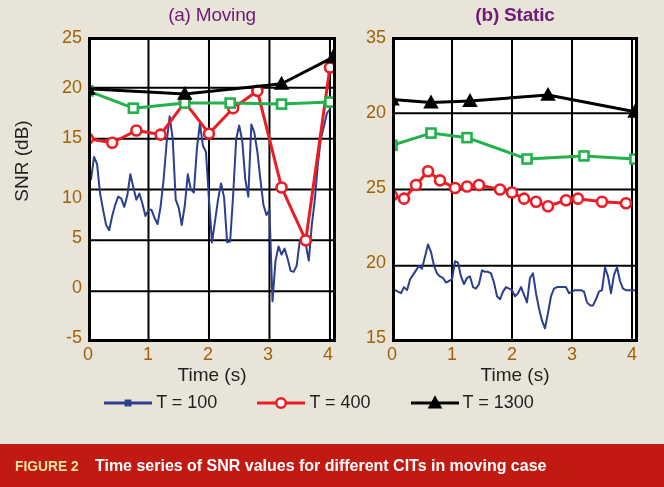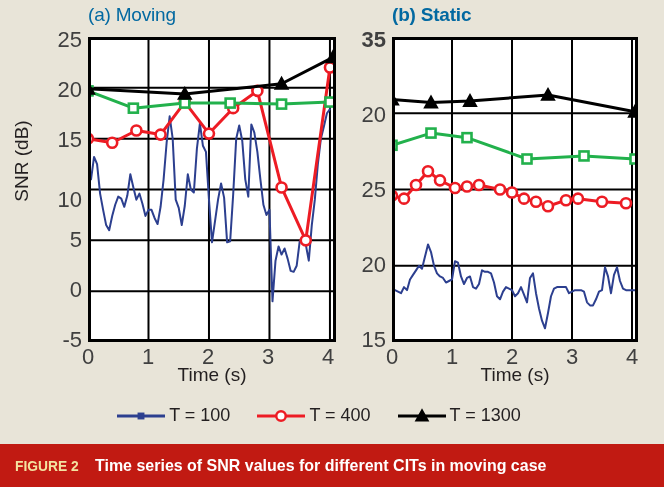--- a/index.html
+++ b/index.html
@@ -9,57 +9,58 @@
     font-family:"Liberation Sans", sans-serif;
     overflow:hidden;
     position:relative;
   }
   #figure-root{position:absolute;left:0;top:0;width:664px;height:487px;}
 
   .panels{position:absolute;left:0;top:0;width:664px;height:390px;}
 
   .panel-title{
     position:absolute;
+    text-align:center;
     font-size:19px;
-    color:#0369a1;
+    color:#701a75;
     font-family:"Liberation Sans", sans-serif;
     letter-spacing:-0.2px;
     white-space:nowrap;
   }
 
   .axis-label{
     position:absolute;
     font-size:19px;
     color:#231f20;
     white-space:nowrap;
   }
   .ylabel-a{
     left:-38px; top:150px;
     transform:rotate(-90deg);
     transform-origin:center center;
     width:120px; text-align:center;
   }
 
   .tick{
     position:absolute;
-    font-size:22px;
-    color:#404040;
+    font-size:18px;
+    color:#a16207;
     white-space:nowrap;
   }
   .ytick{text-align:right;}
   .xtick{text-align:center;}
 
   svg.plot{position:absolute;display:block;}
 
   
   .legend{
     position:absolute;
     left:0; top:392px; width:636px; height:34px;
-    display:flex; align-items:flex-end; justify-content:center;
-    gap:3px;
+    display:flex; align-items:flex-start; justify-content:center;
+    gap:16px;
   }
   .legend-item{
     display:flex;align-items:center;
     margin:0 11px;
   }
   .legend-label{
     font-size:18px;color:#231f20;margin-left:2px;white-space:nowrap;
   }
 
   
@@ -200,21 +201,21 @@
           </g>
           <rect x="1.5" y="1.5" width="245" height="302" fill="none" stroke="#000000" stroke-width="3"></rect>
         </svg>
     </div>
 
     <div>
       <div class="panel-title" style="left:392px;top:4px;width:246px;font-weight:bold;">(b) Static</div>
 
       <div class="axis-label" style="left:392px;top:364px;width:246px;text-align:center;">Time (s)</div>
 
-      <div class="tick ytick" style="left:338px;top:27px;width:48px;font-weight:bold;">35</div>
+      <div class="tick ytick" style="left:338px;top:27px;width:48px;">35</div>
       <div class="tick ytick" style="left:338px;top:102px;width:48px;">20</div>
       <div class="tick ytick" style="left:338px;top:177px;width:48px;">25</div>
       <div class="tick ytick" style="left:338px;top:252px;width:48px;">20</div>
       <div class="tick ytick" style="left:338px;top:327px;width:48px;">15</div>
 
       <div class="tick xtick" style="left:377px;top:344px;width:30px;">0</div>
       <div class="tick xtick" style="left:437px;top:344px;width:30px;">1</div>
       <div class="tick xtick" style="left:497px;top:344px;width:30px;">2</div>
       <div class="tick xtick" style="left:557px;top:344px;width:30px;">3</div>
       <div class="tick xtick" style="left:617px;top:344px;width:30px;">4</div>

